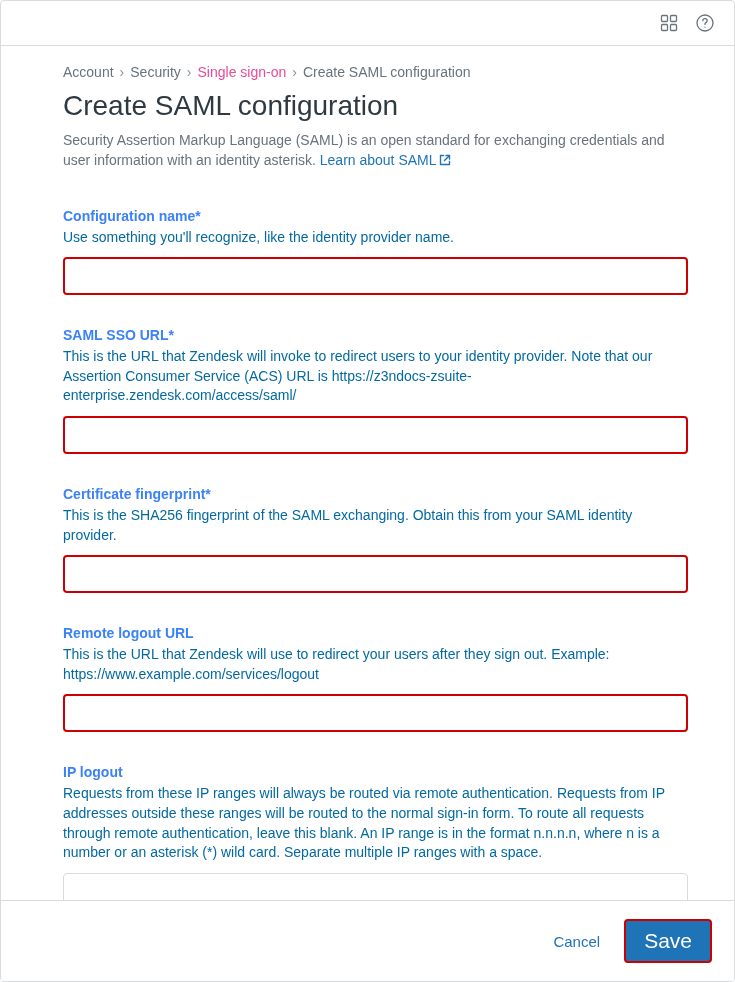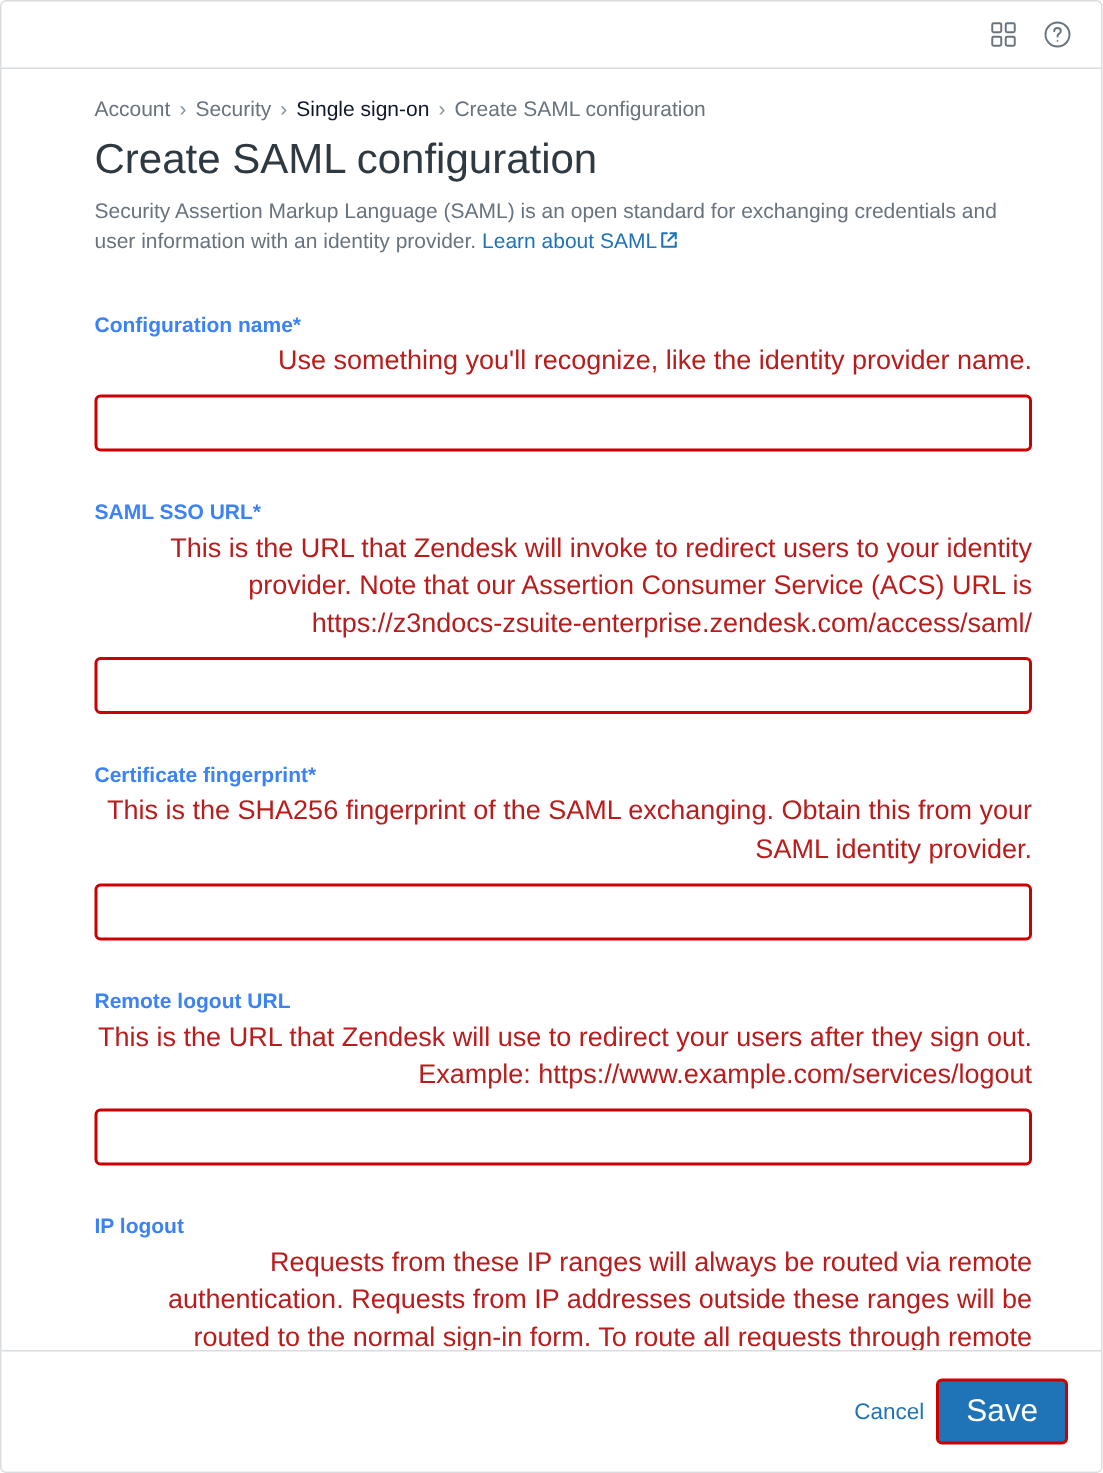--- a/index.html
+++ b/index.html
@@ -48,21 +48,21 @@
       align-items: center;
       flex-wrap: wrap;
       gap: 6px;
       margin-bottom: 10px;
     }
     .breadcrumb a {
       color: #68737d;
       text-decoration: none;
     }
     .breadcrumb .active {
-      color: #0f172a;
+      color: #ec4899;
     }
     .breadcrumb .sep {
       color: #87929d;
     }
 
     h1.page-title {
       font-size: 28px;
       font-weight: 400;
       color: #2f3941;
       margin-bottom: 8px;
@@ -89,25 +89,24 @@
       margin-bottom: 32px;
     }
     .form-label {
       display: block;
       font-size: 14px;
       font-weight: 600;
       color: #3b82f6;
       margin-bottom: 4px;
     }
     .form-hint {
-      font-size: 18px;
-      color: #b91c1c;
+      font-size: 14px;
+      color: #0369a1;
       line-height: 1.4;
       margin-bottom: 10px;
-      text-align: right;
     }
     input[type=text] {
       width: 100%;
       height: 38px;
       font-size: 14px;
       padding: 0 10px;
       border-radius: 4px;
       outline: none;
     }
     input.required-highlight {
@@ -120,21 +119,21 @@
     .footer {
       position: absolute;
       left: 0;
       right: 0;
       bottom: 0;
       border-top: 1px solid #d8dcde;
       padding: 18px 22px;
       display: flex;
       justify-content: flex-end;
       align-items: center;
-      gap: 8px;
+      gap: 24px;
       background: #fff;
     }
     .btn-cancel {
       background: none;
       border: none;
       color: #1f73b7;
       font-size: 15px;
       font-weight: 500;
       cursor: pointer;
     }
@@ -180,21 +179,21 @@
     <a href="#">Security</a>
     <span class="sep">›</span>
     <a href="#" class="active">Single sign-on</a>
     <span class="sep">›</span>
     <span>Create SAML configuration</span>
   </nav>
 
   <h1 class="page-title">Create SAML configuration</h1>
 
   <p class="page-desc">
-    <span>Security Assertion Markup Language (SAML) is an open standard for exchanging credentials and user information with an identity provider. </span><a href="#" class="link"><span>Learn about SAML</span><span class="ext-icon"><svg viewBox="0 0 12 12" fill="none" stroke="#1f73b7" stroke-width="1.4">
+    <span>Security Assertion Markup Language (SAML) is an open standard for exchanging credentials and user information with an identity asterisk. </span><a href="#" class="link"><span>Learn about SAML</span><span class="ext-icon"><svg viewBox="0 0 12 12" fill="none" stroke="#1f73b7" stroke-width="1.4">
             <path d="M4.5 1.5H1.5v9h9V7.5" stroke-linecap="round" stroke-linejoin="round"></path>
             <path d="M7 1.5h3.5V5" stroke-linecap="round" stroke-linejoin="round"></path>
             <path d="M10.5 1.5L5.5 6.5" stroke-linecap="round"></path>
           </svg></span></a>
   </p>
 
   <div class="form-group">
     <label class="form-label">Configuration name*</label>
     <div class="form-hint">Use something you'll recognize, like the identity provider name.</div>
     <input type="text" class="required-highlight" value="" style="">

